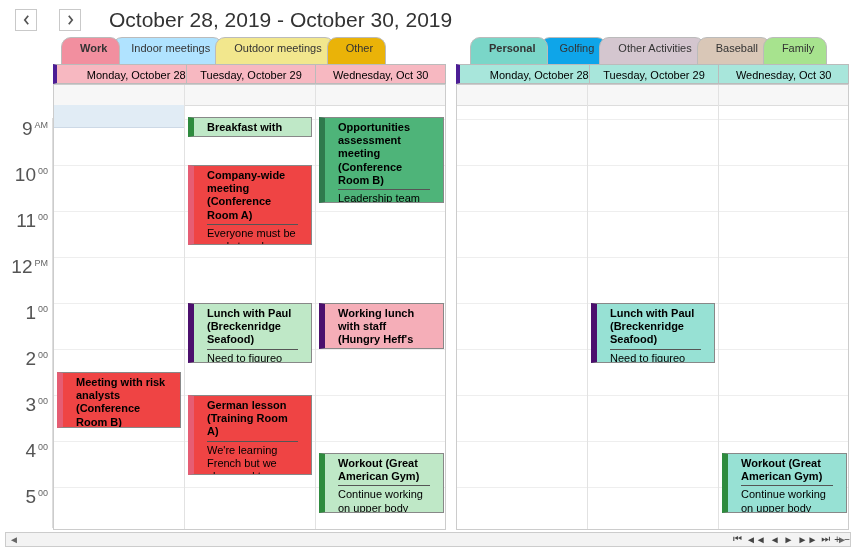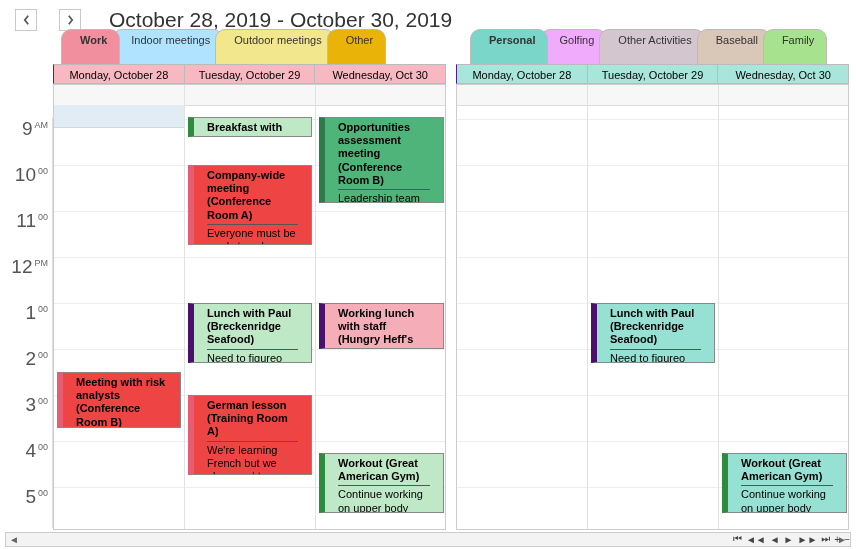--- a/index.html
+++ b/index.html
@@ -5,36 +5,36 @@
   * { box-sizing: border-box; margin: 0; padding: 0; }
   html, body { width: 856px; height: 549px; font-family: "Segoe UI", Arial, sans-serif; font-size: 12px; color: #000; background: #fff; overflow: hidden; }
   .root { position: relative; width: 856px; height: 549px; }
   
   .topbar { position: absolute; left: 15px; top: 8px; display: flex; align-items: center; gap: 22px; }
   .nav-btn { width: 22px; height: 22px; border: 1px solid #c9c9c9; background: #fff; display: flex; align-items: center; justify-content: center; cursor: pointer; color: #333; }
   .nav-btn svg { width: 9px; height: 12px; }
   .title { font-size: 21px; color: #333; margin-left: 6px; }
   
   .tabrow { position: absolute; top: 44px; height: 21px; display: flex; align-items: flex-end; }
-  .tab { position: relative; height: 36px; line-height: 20px; padding: 0 12px 0 18px; font-size: 11px; color: #333; border-top-left-radius: 10px; border-top-right-radius: 10px; margin-left: -8px; border:1px solid #bbb; white-space: nowrap; }
+  .tab { position: relative; height: 28px; line-height: 20px; padding: 0 12px 0 18px; font-size: 11px; color: #333; border-top-left-radius: 10px; border-top-right-radius: 10px; margin-left: -8px; border:1px solid #bbb; white-space: nowrap; }
   .tab:first-child { margin-left: 0; }
   .tab.active { z-index: 5; font-weight: 600; }
   .tab-work   { background: #f28f9f; }
   .tab-indoor { background: #b0e3ff; }
   .tab-outdoor{ background: #f2e78d; text-align: right; }
   .tab-other  { background: #eab308; }
   .tab-personal{ background: #7ad6c8; }
-  .tab-golf   { background: #f0abfc; }
+  .tab-golf   { background: #0ea5e9; }
   .tab-otheract{ background: #d4c6cf; }
   .tab-baseball{ background: #d9c7b7; }
   .tab-family { background: #a7e38e; }
   
   .dayhdr-strip { position: absolute; top: 64px; height: 20px; display: flex; }
   .dayhdr { flex: 1; text-align: center; font-size: 11px; line-height: 20px; border: 1px solid #bbb; border-left: none; }
-  .dayhdr:first-child { border-left: 1px solid #4c1d95; }
+  .dayhdr:first-child { border-left: 4px solid #4c1d95; text-align: right; }
   .strip-work .dayhdr { background: #f7b8c1; }
   .strip-pers .dayhdr { background: #a8e6db; }
   
   .time-axis { position: absolute; left: 5px; top: 118px; width: 48px; height: 410px; border-right: 1px solid #ddd; }
   .time-row { position: relative; height: 46px; text-align: right; padding-right: 4px; }
   .time-hour { font-size: 19px; color: #555; display: inline; }
   .time-suf { font-size: 9px; color: #666; vertical-align: top; display:inline-block; margin-top:2px; margin-left:2px;}
   
   .panel { position: absolute; top: 84px; height: 446px; border: 1px solid #ccc; background: #fff; }
   .panel.left  { left: 53px; width: 393px; }

